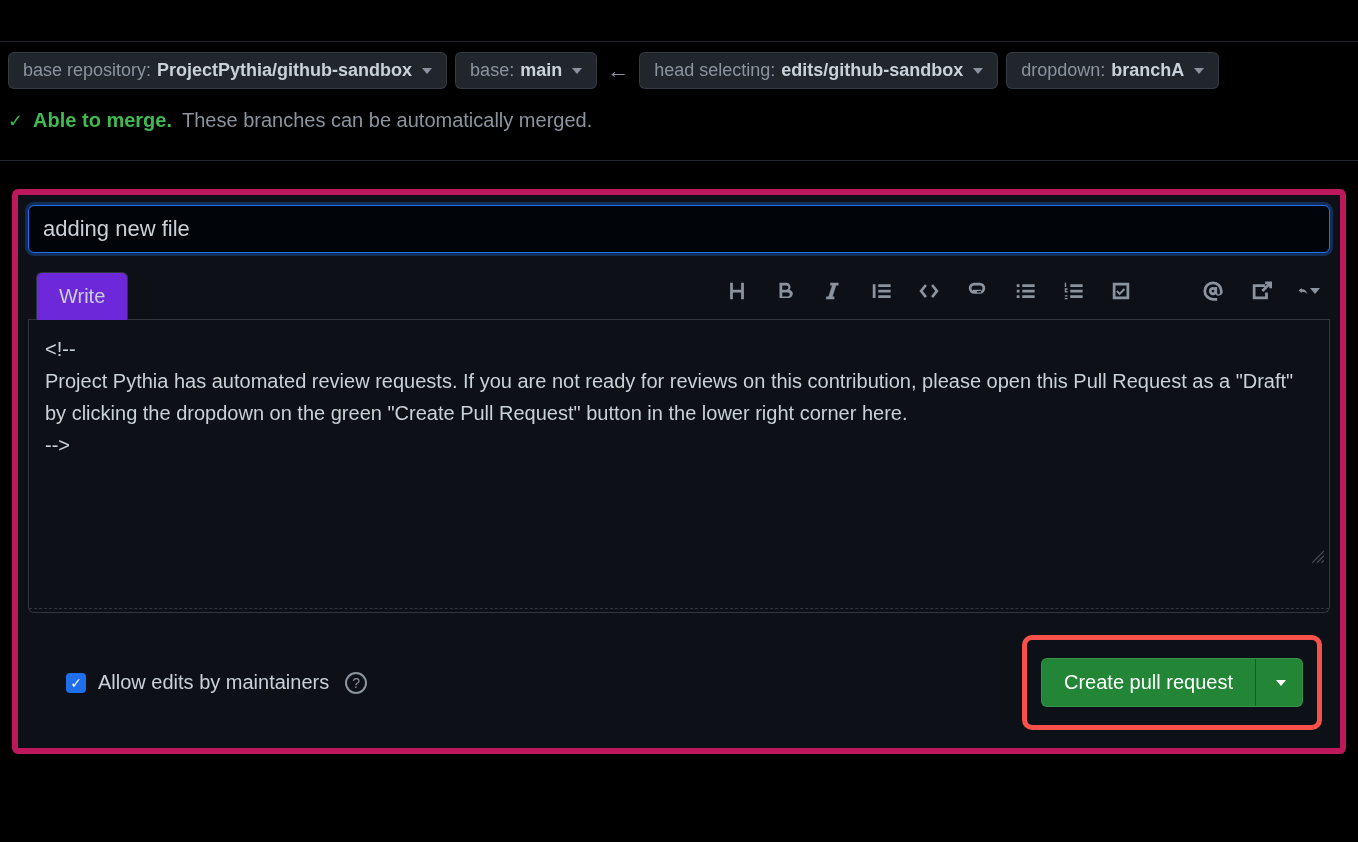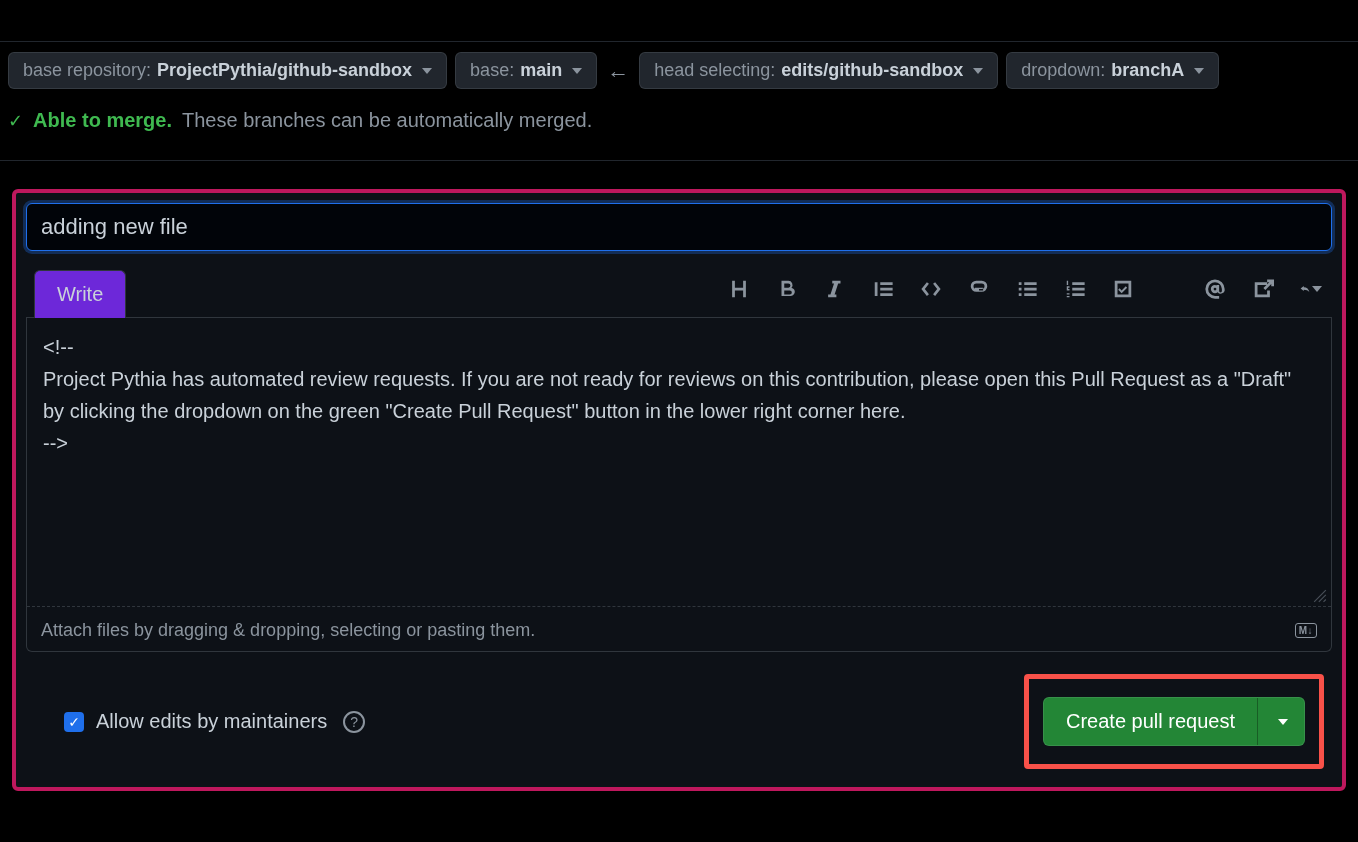--- a/index.html
+++ b/index.html
@@ -55,21 +55,21 @@
     gap: 10px;
     padding: 10px 8px 28px 8px;
     font-size: 20px;
     border-bottom: 1px solid #21262d;
   }
   .merge-status .check { color: #3fb950; font-size: 18px; }
   .merge-status .able { color: #3fb950; font-weight: 700; }
   .merge-status .auto { color: #8b949e; }
   .pr-box {
     margin: 28px 12px 0 12px;
-    border: 4px solid #be185d;
+    border: 6px solid #be185d;
     border-radius: 6px;
     background: #0d1117;
     padding: 10px;
   }
   .title-input {
     width: 100%;
     font-size: 22px;
     padding: 10px 14px;
     background: #010409;
     color: #c9d1d9;
@@ -200,21 +200,21 @@
     width: 22px; height: 22px;
     border: 2px solid #8b949e;
     border-radius: 50%;
     display: flex; align-items: center; justify-content: center;
     color: #8b949e;
     font-size: 14px;
     margin-left: 4px;
   }
   .submit-wrap {
     border: 5px solid #f85149;
-    border-radius: 4px;
+    border-radius: 10px;
     padding: 18px 14px;
     display: flex;
     justify-content: flex-end;
   }
   .submit-btn {
     display: flex;
     align-items: stretch;
     background: #238636;
     border: 1px solid rgba(240,246,252,0.1);
     border-radius: 6px;
@@ -343,24 +343,20 @@
     </div>
   </div>
 
   <div class="body-wrap">
     <textarea class="body-textarea" style="">&lt;!--
 Project Pythia has automated review requests. If you are not ready for reviews on this contribution, please open this Pull Request as a "Draft" by clicking the dropdown on the green "Create Pull Request" button in the lower right corner here.
 --&gt;</textarea>
     <svg class="resize-handle" viewBox="0 0 12 12">
       <path d="M11 1L1 11M11 5L5 11M11 9L9 11" stroke="#484f58" stroke-width="1" fill="none"></path>
     </svg>
-    <div class="attach-row">
-      <span>Attach files by dragging &amp; dropping, selecting or pasting them.</span>
-      <span class="md-badge">M↓</span>
-    </div>
   </div>
 
   <div class="footer-row">
     <label class="allow-edits">
       <span class="chk">✓</span>
       <span>Allow edits by maintainers</span>
       <span class="help-icon">?</span>
     </label>
     <div class="submit-wrap">
       <div class="submit-btn">

